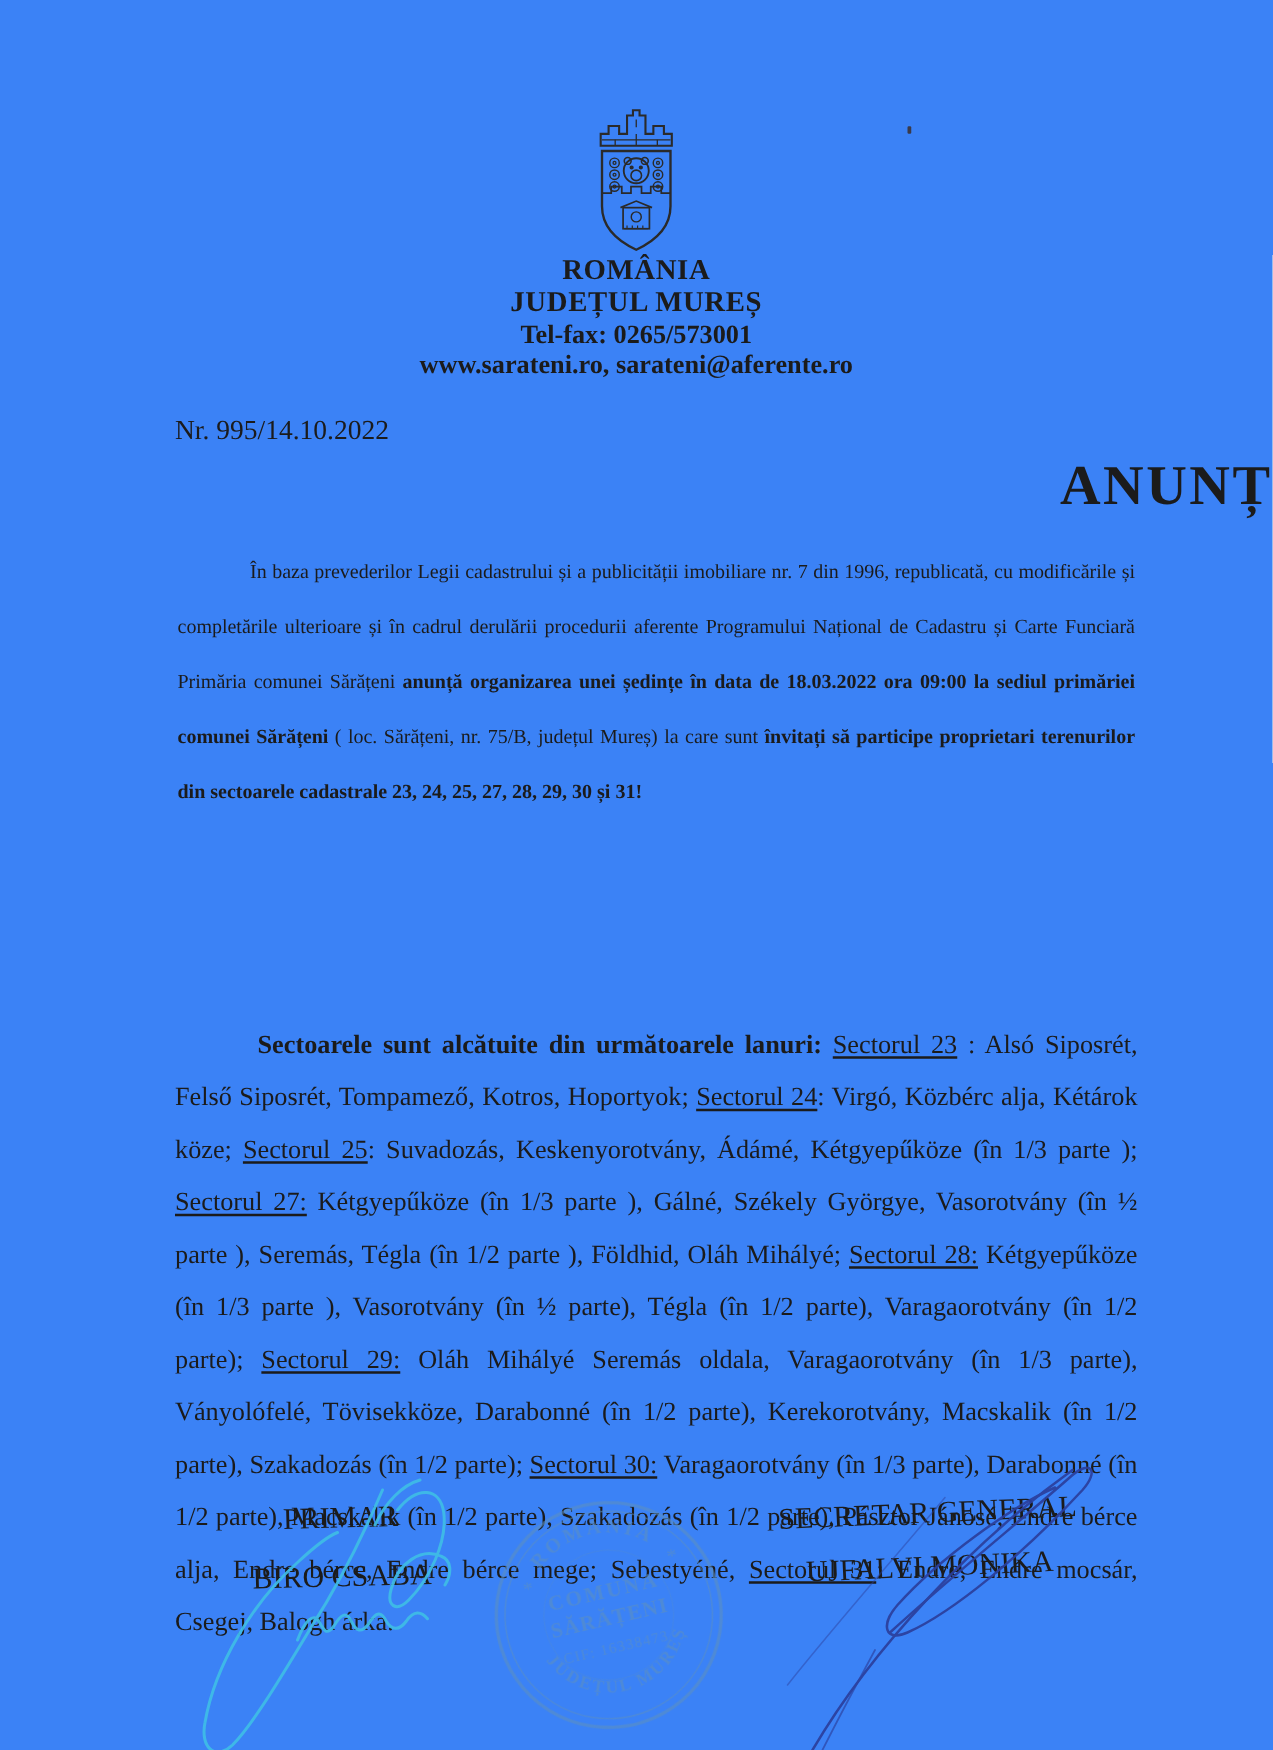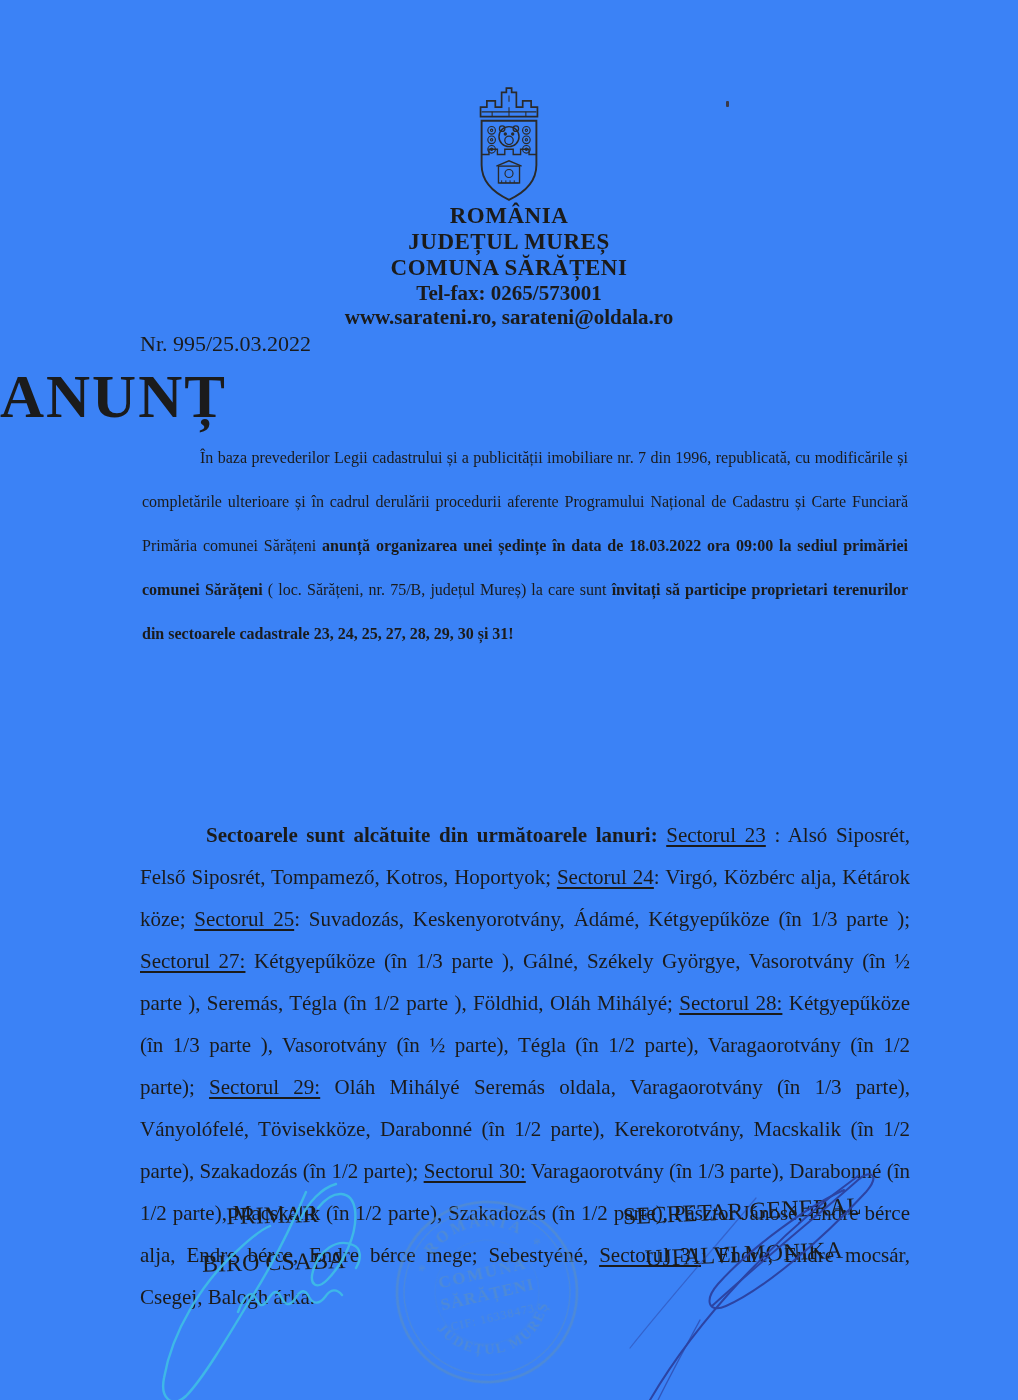--- a/index.html
+++ b/index.html
@@ -23,22 +23,22 @@
   .hdr-country,.hdr-county,.hdr-commune{font-size:23px;line-height:26px;letter-spacing:.5px;}
   .hdr-telfax,.hdr-web{font-size:21px;line-height:24px;}
   
   .refnr{
     position:absolute;top:331px;left:140px;
     font-size:22px;
   }
   
   .doc-title{
     position:absolute;top:362px;left:0;width:100%;
-    text-align:left;
-    font-size:61px;font-weight:700;letter-spacing:2px;
+    text-align:right;
+    font-size:45px;font-weight:700;letter-spacing:2px;
   }
   
   .para{
     position:absolute;
     text-align:justify;
   }
   .para1{
     top:436px;left:142px;width:766px;
     font-size:16px;line-height:44px;
     text-indent:58px;
@@ -102,26 +102,25 @@
           <circle cx="56.5" cy="61" r="1.1" stroke-width="1"></circle>
 
         <path d="M28,77 L40,72 L52,77" stroke-width="1.3"></path>
         <rect x="30" y="77" width="20" height="16" stroke-width="1.3"></rect>
         <circle cx="40" cy="84" r="3.8" stroke-width="1.1"></circle>
         <path d="M31,93 L49,93 M33,90.5 L33,93 M37,90.5 L37,93 M41,90.5 L41,93 M45,90.5 L45,93" stroke-width="0.9"></path>
       </svg>
     </div>
     <div class="hdr-line hdr-country">ROMÂNIA</div>
     <div class="hdr-line hdr-county">JUDEȚUL MUREȘ</div>
-    <div class="hdr-line hdr-commune">COMUNA SĂRĂȚENI</div>
     <div class="hdr-line hdr-telfax">Tel-fax: 0265/573001</div>
-    <div class="hdr-line hdr-web">www.sarateni.ro, sarateni@oldala.ro</div>
+    <div class="hdr-line hdr-web">www.sarateni.ro, sarateni@aferente.ro</div>
   </div>
 
-  <div class="refnr">Nr. 995/25.03.2022</div>
+  <div class="refnr">Nr. 995/14.10.2022</div>
 
   <div class="doc-title">ANUNȚ</div>
 
   <div class="para para1"><span class="seg-regular">În baza prevederilor Legii cadastrului și a publicității imobiliare nr. 7 din 1996, republicată, cu modificările și completările ulterioare și în cadrul derulării procedurii aferente Programului Național de Cadastru și Carte Funciară Primăria comunei Sărățeni </span><span class="seg-bold">anunță organizarea unei ședințe în data de 18.03.2022 ora 09:00 la sediul primăriei comunei Sărățeni</span><span class="seg-regular"> ( loc. Sărățeni, nr. 75/B, județul Mureș) la care sunt </span><span class="seg-bold">învitați să participe proprietari terenurilor din sectoarele cadastrale 23, 24, 25, 27, 28, 29, 30 și 31!</span></div>
 
   <div class="para para2"><span class="seg-bold">Sectoarele sunt alcătuite din următoarele lanuri: </span><span class="seg-underline">Sectorul 23</span><span class="seg-regular"> : Alsó Siposrét, Felső Siposrét, Tompamező, Kotros, Hoportyok; </span><span class="seg-underline">Sectorul 24</span><span class="seg-regular">: Virgó, Közbérc alja, Kétárok köze; </span><span class="seg-underline">Sectorul 25</span><span class="seg-regular">: Suvadozás, Keskenyorotvány, Ádámé, Kétgyepűköze (în 1/3 parte ); </span><span class="seg-underline">Sectorul 27:</span><span class="seg-regular"> Kétgyepűköze (în 1/3 parte ), Gálné, Székely Györgye, Vasorotvány (în ½ parte ), Seremás, Tégla (în 1/2 parte ), Földhid, Oláh Mihályé; </span><span class="seg-underline">Sectorul 28:</span><span class="seg-regular"> Kétgyepűköze (în 1/3 parte ), Vasorotvány (în ½ parte), Tégla (în 1/2 parte), Varagaorotvány (în 1/2 parte); </span><span class="seg-underline">Sectorul 29:</span><span class="seg-regular"> Oláh Mihályé Seremás oldala, Varagaorotvány (în 1/3 parte), Ványolófelé, Tövisekköze, Darabonné (în 1/2 parte), Kerekorotvány, Macskalik (în 1/2 parte), Szakadozás (în 1/2 parte); </span><span class="seg-underline">Sectorul 30:</span><span class="seg-regular"> Varagaorotvány (în 1/3 parte), Darabonné (în 1/2 parte), Macskalik (în 1/2 parte), Szakadozás (în 1/2 parte), Pásztor Jánosé, Endre bérce alja, Endre bérce, Endre bérce mege; Sebestyéné, </span><span class="seg-underline">Sectorul 31</span><span class="seg-regular">: Endre, Endre mocsár, Csegej, Balogh árka.</span></div>
 
   <div class="sig-block sig-left">
     <div class="sig-role">PRIMAR</div>
     <div class="sig-name">BIRO CSABA</div>

